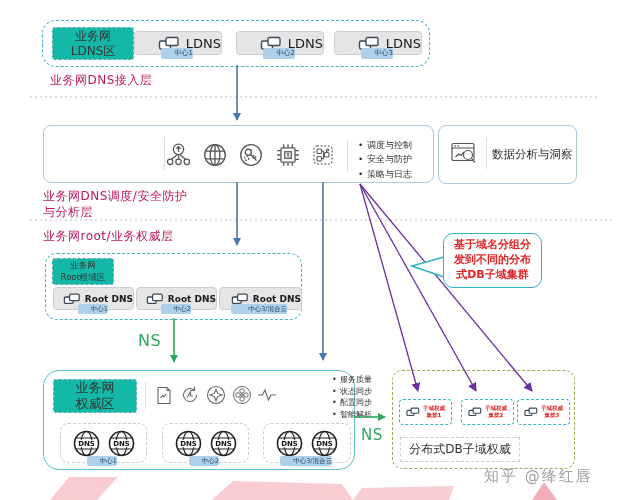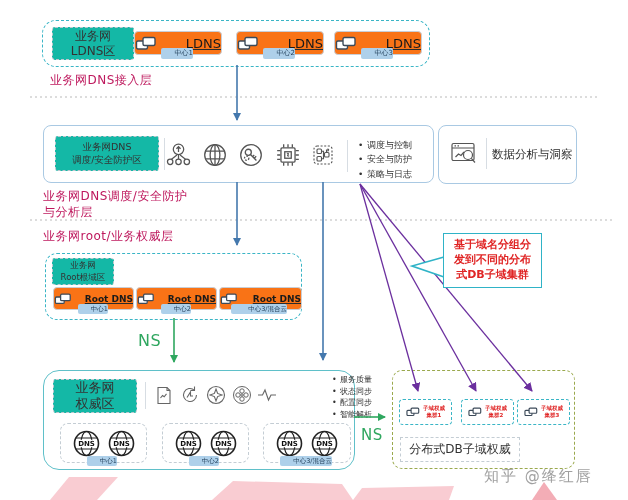--- a/index.html
+++ b/index.html
@@ -3,32 +3,32 @@
 <meta charset="utf-8">
 <style>
   html,body{margin:0;padding:0;background:#fff;}
   #canvas{position:relative;width:628px;height:500px;background:#fff;overflow:hidden;
           font-family:"DejaVu Sans","Liberation Sans",sans-serif;color:#2b2b2b;}
   .abs{position:absolute;}
   .ml{white-space:pre-line;}
   
   .teal-dash{border:1.5px dashed #3ab5c6;border-radius:14px;background:transparent;}
   .gray-dash{border:1.2px dashed #bec7cf;border-radius:3px;background:#14b8a6;}
-  .node-box{background:#f97316;border:1px solid #c9ced6;border-radius:4px;display:flex;align-items:center;justify-content:space-between;gap:6px;text-decoration:underline;}
+  .node-box{background:#e5e5e5;border:1px solid #c9ced6;border-radius:4px;display:flex;align-items:center;justify-content:flex-end;gap:6px;}
   .badge{background:#aed0ea;color:#1d3a55;border-radius:2px;font-size:7px;line-height:11px;height:11px;text-align:right;position:absolute;z-index:5;}
   .layer-label{font-size:12px;color:#be185d;letter-spacing:.5px;}
   .bullet-item{font-size:9px;color:#333;line-height:1.6;position:relative;padding-left:9px;}
   .bullet-item::before{content:"•";position:absolute;left:0;top:0;color:#333;}
   .bullet-sm{font-size:8px;line-height:1.45;padding-left:8px;}
   svg.icon{display:block;}
   .divider-v{position:absolute;width:1px;background:#d7dde3;}
   #arrow-layer{position:absolute;left:0;top:0;z-index:4;pointer-events:none;}
   #bg-layer{position:absolute;left:0;top:0;z-index:0;pointer-events:none;}
   .zbox{z-index:2;}
-  .callout{border:1.6px solid #2fb3c7;border-radius:0;background:#fff;color:#e02525;
+  .callout{border:1.6px solid #2fb3c7;border-radius:10px;background:#fff;color:#e02525;
            font-weight:bold;font-size:11px;line-height:1.35;text-align:center;
            display:flex;align-items:center;justify-content:center;z-index:6;}
   .cluster-box{border:1.1px dashed #3ab5c6;border-radius:4px;background:#fff;display:flex;align-items:center;justify-content:center;gap:3px;z-index:5;}
   .cluster-label{font-size:5.5px;line-height:1.25;color:#e02525;font-weight:bold;text-align:center;}
   .watermark{font-size:15px;color:rgba(150,150,150,.9);letter-spacing:2px;z-index:7;}
   .ns-label{color:#2fa75f;font-size:16px;letter-spacing:.5px;z-index:5;}
 </style>
 </head>
 <body>
 
@@ -74,22 +74,20 @@
           <rect x="8" y="1.5" width="12" height="8" rx="1.5" fill="#fff" stroke="#3c4a59" stroke-width="1.4"></rect>
         </svg>
       </span>
     <span style="font-size:13px;color:#1a1a1a;">LDNS</span>
   </div>
   <div class="abs badge" style="left:361px;top:48px;width:32px;">中心3</div>
 
   <div class="abs layer-label zbox" style="left:50px;top:72px;">业务网DNS接入层</div>
 
   <div class="abs zbox" style="left:43px;top:125px;width:389px;height:56px;border:1.2px solid #a9c9e3;border-radius:8px;background:#fff;"></div>
-  <div class="abs gray-dash zbox ml" style="left:55px;top:136px;width:102px;height:33px;font-size:9.5px;line-height:1.35;display:flex;align-items:center;justify-content:center;text-align:center;color:#333;">业务网DNS
-调度/安全防护区</div>
   <div class="divider-v zbox" style="left:164px;top:138px;height:32px;"></div>
 
   <span class="abs zbox" style="left:166px;top:142px;">
     <svg class="icon" width="25" height="25" viewBox="0 0 24 24" fill="none" stroke="#555" stroke-width="1.2">
       <circle cx="12" cy="7" r="5"></circle>
         <path d="M12 4.5v5M10 6.5l2-2 2 2"></path>
       <circle cx="4" cy="19" r="2.6"></circle>
         <circle cx="12" cy="19" r="2.6"></circle>
         <circle cx="20" cy="19" r="2.6"></circle>
       <path d="M12 12v4.4M10.5 12.5L5 16.7M13.5 12.5L19 16.7"></path>

